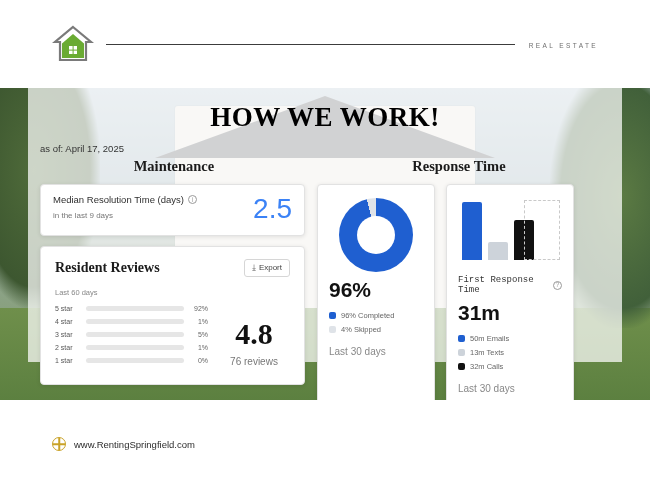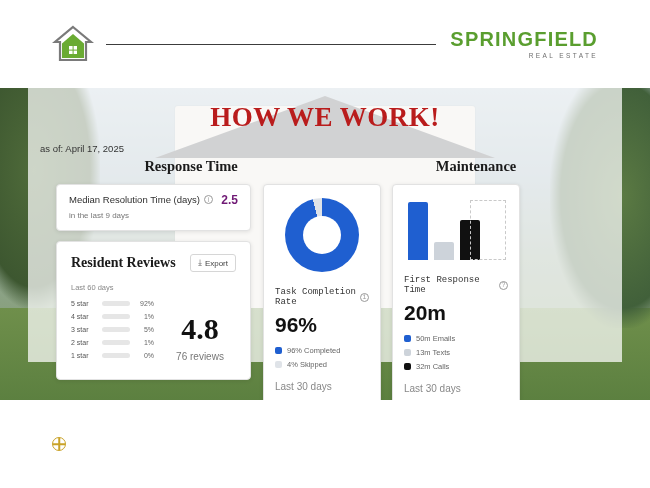--- a/index.html
+++ b/index.html
@@ -95,21 +95,21 @@
   }
 
   .hero-content { position: relative; z-index: 3; padding: 0 40px; }
 
   .how-title {
     text-align: center;
     font-family: "Liberation Serif", serif;
     font-weight: bold;
     font-size: 27px;
     letter-spacing: 0.5px;
-    color: #b91c1c;
+    color: #000000;
     padding-top: 14px;
   }
   .asof {
     text-align: left;
     font-size: 9.5px;
     color: #333;
     margin: 10px 22px 0 0;
   }
 
   .section-titles {
@@ -125,21 +125,21 @@
   }
   .st-left { width: 47%; }
   .st-right { width: 53%; }
 
   .cards {
     display: flex;
     gap: 12px;
     margin-top: 9px;
     align-items: flex-start;
   }
-  .col-left { width: 195px; margin-left: 16px; }
+  .col-left { width: 265px; }
   .col-right { display: flex; gap: 11px; }
 
   .card {
     background: #fff;
     border: 1px solid #e2e2e2;
     border-radius: 4px;
     box-shadow: 0 1px 4px rgba(0,0,0,.10);
   }
 
   
@@ -155,23 +155,23 @@
     display: flex;
     align-items: center;
     gap: 4px;
   }
   .median-sub {
     font-size: 8px;
     color: #777;
     margin-top: 6px;
   }
   .median-value {
-    font-size: 12px;
-    font-weight: bold;
-    color: #701a75;
+    font-size: 28px;
+    font-weight: normal;
+    color: #3b82f6;
     line-height: 1.1;
     padding-left: 8px;
   }
 
   
   .card-reviews {
     margin-top: 10px;
     padding: 12px 14px 14px 14px;
   }
   .reviews-head {
@@ -349,42 +349,41 @@
     <svg viewBox="0 0 42 40" width="42" height="40">
       <path d="M21 3 L39 18 L34 18 L34 36 L8 36 L8 18 L3 18 Z" fill="none" stroke="#7a7a7a" stroke-width="2.2"></path>
       <path d="M21 10 L32 19.5 L32 34 L10 34 L10 19.5 Z" fill="#6aab33"></path>
       <rect x="17" y="22" width="8" height="8" fill="#ffffff"></rect>
       <rect x="20.6" y="22" width="1" height="8" fill="#6aab33"></rect>
       <rect x="17" y="25.6" width="8" height="1" fill="#6aab33"></rect>
     </svg>
   </div>
   <div class="header-rule"></div>
   <div class="brand">
-    <div class="brand-name">SPRINGFIELD</div>
     <div class="brand-sub">REAL ESTATE</div>
   </div>
 </div>
 
 <div class="hero">
   <div class="hero-bg">
     <div class="hero-house"></div>
     <div class="hero-roof"></div>
     <div class="hero-lawn"></div>
     <div class="hero-tree-l"></div>
     <div class="hero-tree-r"></div>
   </div>
   <div class="hero-veil"></div>
 
   <div class="hero-content">
     <div class="how-title">HOW WE WORK!</div>
     <div class="asof">as of: April 17, 2025</div>
 
     <div class="section-titles">
+      <div class="section-title st-left">Maintenance</div>
       <div class="section-title st-right">Response Time</div>
-      <div class="section-title st-left">Maintenance</div>
     </div>
 
     <div class="cards">
 
       <div class="col-left">
 
         <div class="card card-median">
           <div>
             <div class="median-label">
               <span>Median Resolution Time (days)</span>
@@ -443,24 +442,20 @@
       </div>
 
       <div class="col-right">
 
         <div class="card card-donut">
           <div class="donut-wrap">
             <div class="donut" style="background: conic-gradient(#1f5fd0 0 96%, #dfe3e8 96% 100%);">
               <div class="donut-hole"></div>
             </div>
           </div>
-          <div class="metric-title">
-            <span>Task Completion Rate</span>
-            <span class="info-ico">i</span>
-          </div>
           <div class="metric-value">96%</div>
           <div class="legend">
             <div class="legend-row">
               <span class="swatch" style="background:#1f5fd0"></span>
               <span>96% Completed</span>
             </div>
             <div class="legend-row">
               <span class="swatch" style="background:#dfe3e8"></span>
               <span>4% Skipped</span>
             </div>
@@ -471,21 +466,21 @@
         <div class="card card-resp">
           <div class="minibars">
             <div class="mb" style="height:58px;background:#1f5fd0"></div>
             <div class="mb" style="height:18px;background:#cdd3da"></div>
             <div class="mb" style="height:40px;background:#111111"></div>
           </div>
           <div class="metric-title">
             <span>First Response Time</span>
             <span class="info-ico">?</span>
           </div>
-          <div class="metric-value">20m</div>
+          <div class="metric-value">31m</div>
           <div class="legend">
             <div class="legend-row">
               <span class="swatch" style="background:#1f5fd0"></span>
               <span>50m Emails</span>
             </div>
             <div class="legend-row">
               <span class="swatch" style="background:#cdd3da"></span>
               <span>13m Texts</span>
             </div>
             <div class="legend-row">
@@ -495,13 +490,14 @@
           </div>
           <div class="metric-foot">Last 30 days</div>
         </div>
       </div>
     </div>
   </div>
 </div>
 
 <div class="footer">
   <span class="globe"></span>
+  <span class="footer-url">www.RentingSpringfield.com</span>
 </div>
 
 </body></html>

